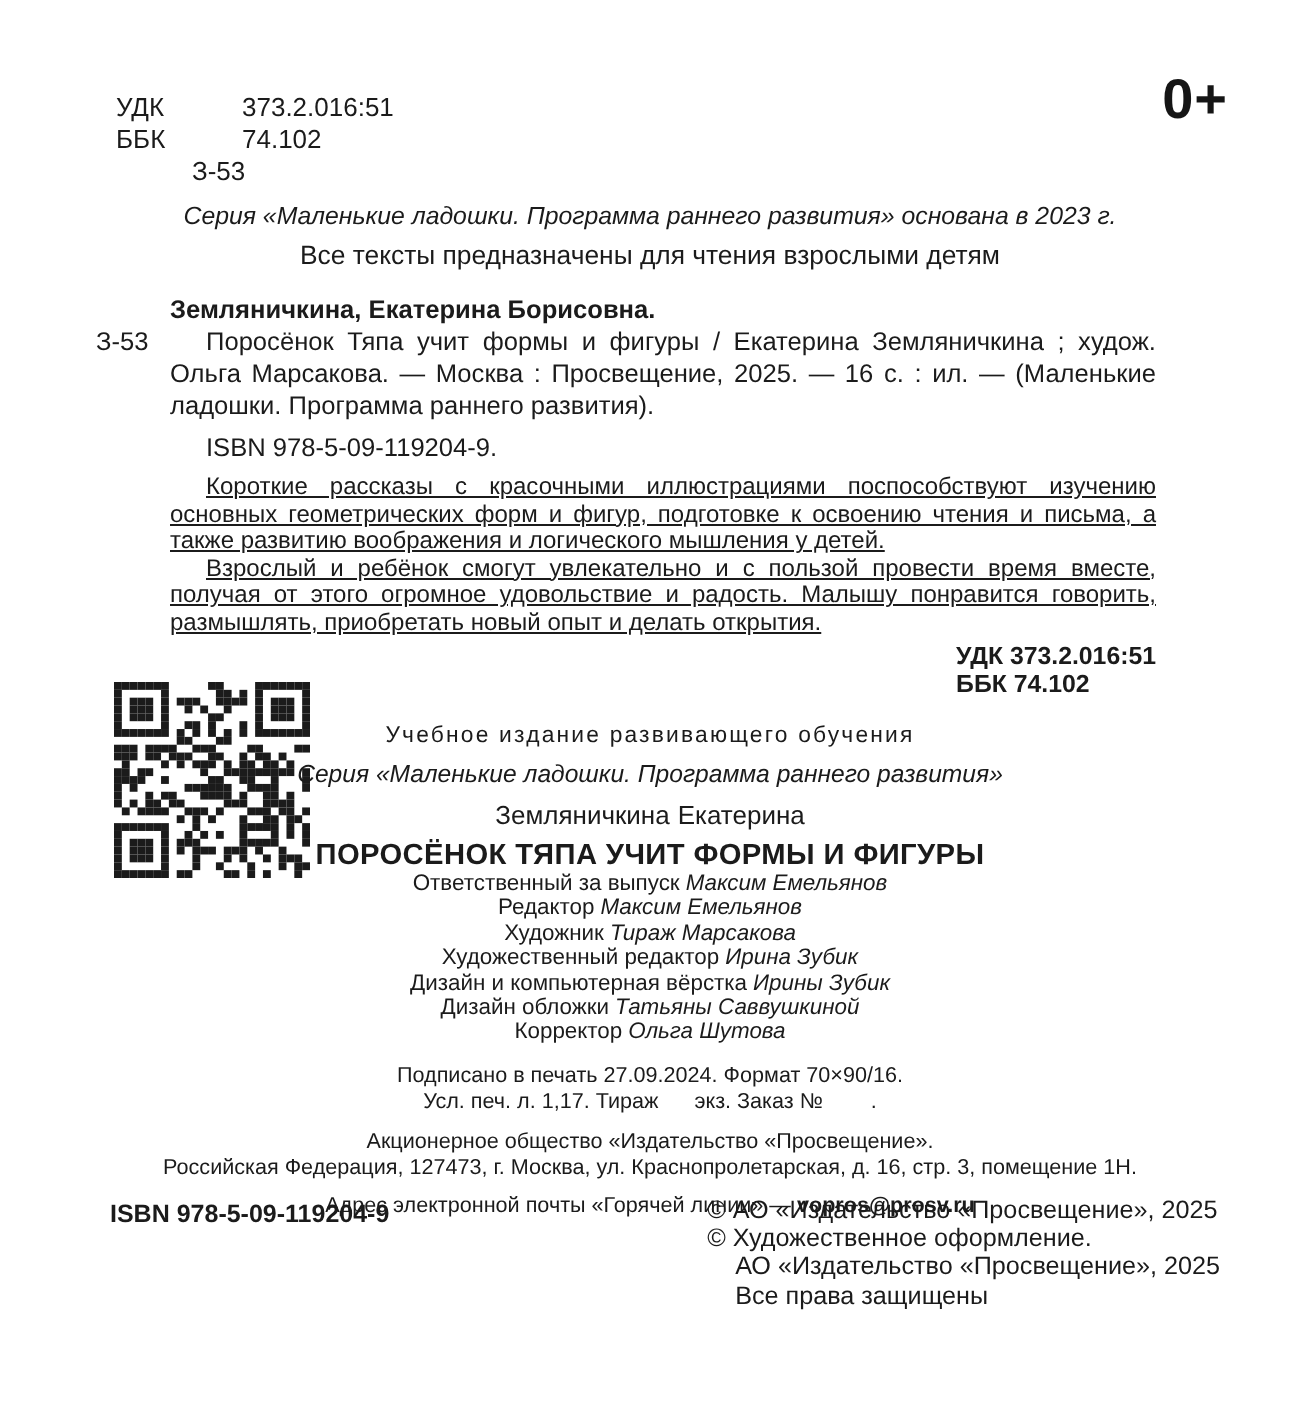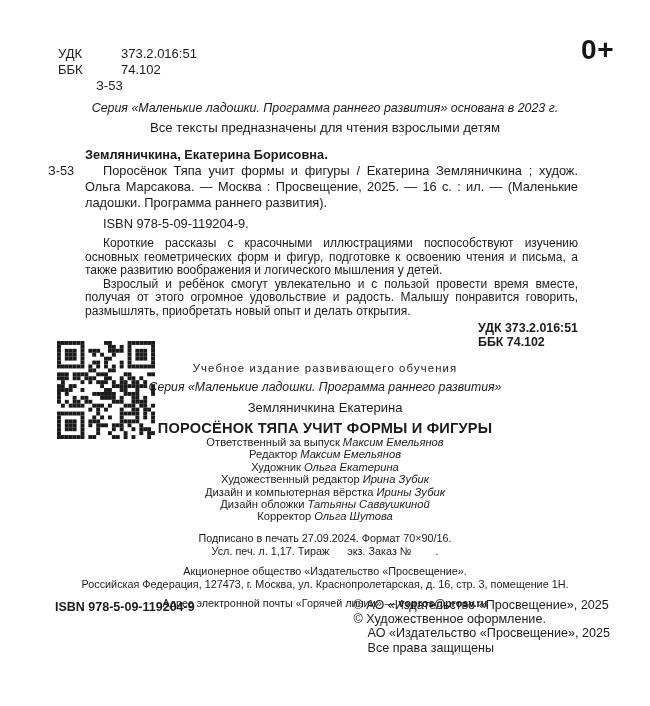--- a/index.html
+++ b/index.html
@@ -24,21 +24,21 @@
   }
   .series-note{margin-top:7px;text-align:center;font-style:italic;font-size:12.4px;}
   .reading-note{margin-top:5px;text-align:center;font-size:13.2px;}
 
   
   .biblio{position:relative;margin:12px 72px 0 85px;font-size:12.8px;line-height:16px;}
   .author-heading{font-weight:bold;}
   .entry-sign{position:absolute;left:-37px;top:16px;}
   .entry{text-align:justify;text-indent:18px;hyphens:manual;}
   .isbn-line{text-indent:18px;margin-top:5px;}
-  .annotation{margin-top:5px;font-size:12px;line-height:13.5px;text-align:justify;text-indent:18px;hyphens:manual;}
+  .annotation{margin-top:5px;font-size:12px;line-height:13.5px;text-align:justify;text-indent:18px;hyphens:manual;text-decoration:underline;}
   .annotation + .annotation{margin-top:0;}
   .udk-right{margin-top:3px;text-align:right;}
   .udk-right .inner{display:inline-block;text-align:left;font-weight:bold;font-size:12.4px;line-height:14px;}
 
   
   .qr{position:absolute;left:55px;top:341px;width:102px;height:98px;}
   .qr svg{width:100%;height:100%;fill:#1b1b1b;}
   .imprint{margin-top:12px;text-align:center;}
   .edition-type{font-size:11.4px;letter-spacing:1.1px;}
   .imprint-series{margin-top:6px;font-style:italic;font-size:12.3px;}
@@ -419,21 +419,21 @@
   <div class="imprint">
     <div class="edition-type">Учебное издание развивающего обучения</div>
     <div class="imprint-series">Серия «Маленькие ладошки. Программа раннего развития»</div>
     <div class="imprint-author">
       <span class="last">Земляничкина</span><span class="first">Екатерина</span>
     </div>
     <div class="imprint-title">ПОРОСЁНОК ТЯПА УЧИТ ФОРМЫ И ФИГУРЫ</div>
 
     <div class="credit-line"><span>Ответственный за выпуск</span><span class="name">Максим Емельянов</span></div>
     <div class="credit-line"><span>Редактор</span><span class="name">Максим Емельянов</span></div>
-    <div class="credit-line"><span>Художник</span><span class="name">Ольга Екатерина</span></div>
+    <div class="credit-line"><span>Художник</span><span class="name">Тираж Марсакова</span></div>
     <div class="credit-line"><span>Художественный редактор</span><span class="name">Ирина Зубик</span></div>
     <div class="credit-line"><span>Дизайн и компьютерная вёрстка</span><span class="name">Ирины Зубик</span></div>
     <div class="credit-line"><span>Дизайн обложки</span><span class="name">Татьяны Саввушкиной</span></div>
     <div class="credit-line"><span>Корректор</span><span class="name">Ольга Шутова</span></div>
 
     <div class="print-block">
       <div>Подписано в печать 27.09.2024. Формат 70×90/16.</div>
       <div>Усл. печ. л. 1,17. Тираж &nbsp;&nbsp;&nbsp;&nbsp; экз. Заказ № &nbsp;&nbsp;&nbsp;&nbsp;&nbsp;&nbsp; .</div>
     </div>
     <div class="publisher-block">

